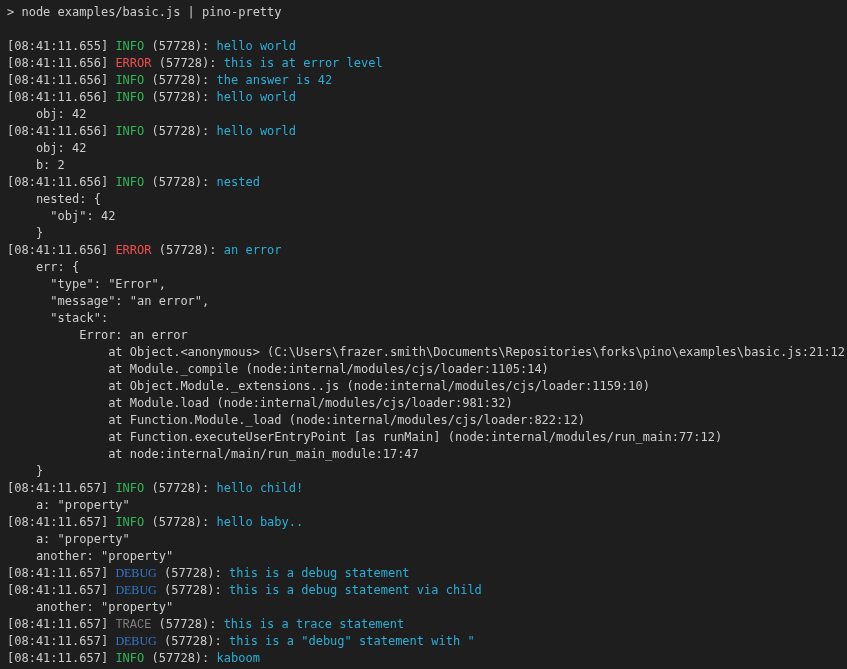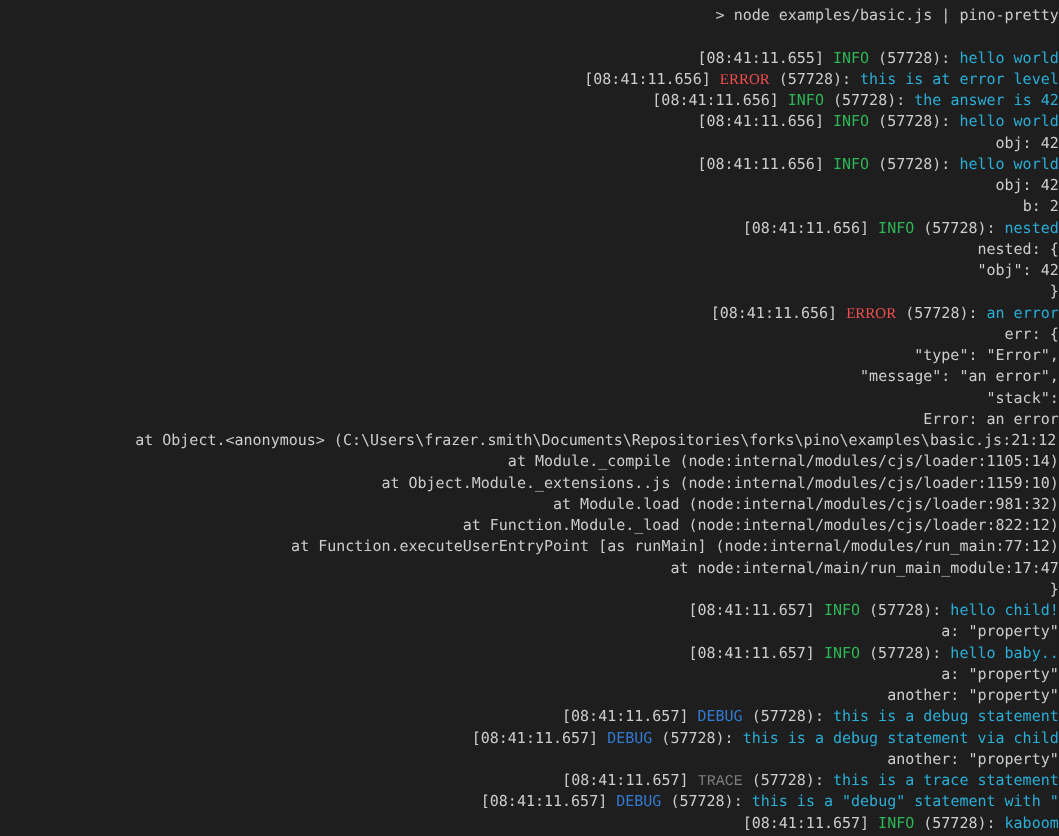--- a/index.html
+++ b/index.html
@@ -22,24 +22,24 @@
   .terminal {
     width: 847px;
     height: 669px;
     padding: 4px 0 0 7px;
     font-family: "DejaVu Sans Mono", "Liberation Mono", monospace;
     font-size: 12px;
     line-height: 17px;
     color: var(--fg);
     white-space: pre;
   }
-  .line { height: 17px; white-space: pre; text-align: right; }
+  .line { height: 17px; white-space: pre; }
   .c-fg    { color: var(--fg); }
   .c-green { color: var(--green); }
-  .c-red   { color: var(--red); font-family: Liberation Serif, serif; }
-  .c-blue  { color: var(--blue); }
+  .c-red   { color: var(--red); }
+  .c-blue  { color: var(--blue); font-family: Liberation Serif, serif; }
   .c-cyan  { color: var(--cyan); }
   .c-gray  { color: var(--gray); font-family: Liberation Mono, monospace; }
 </style>
 </head>
 <body>
 
 <div class="terminal"><div class="line"><span class="c-fg">&gt; node examples/basic.js | pino-pretty</span></div><div class="line"></div><div class="line"><span class="c-fg">[08:41:11.655] </span><span class="c-green">INFO</span><span class="c-fg"> (57728): </span><span class="c-cyan">hello world</span></div><div class="line"><span class="c-fg">[08:41:11.656] </span><span class="c-red">ERROR</span><span class="c-fg"> (57728): </span><span class="c-cyan">this is at error level</span></div><div class="line"><span class="c-fg">[08:41:11.656] </span><span class="c-green">INFO</span><span class="c-fg"> (57728): </span><span class="c-cyan">the answer is 42</span></div><div class="line"><span class="c-fg">[08:41:11.656] </span><span class="c-green">INFO</span><span class="c-fg"> (57728): </span><span class="c-cyan">hello world</span></div><div class="line"><span class="c-fg">    obj: 42</span></div><div class="line"><span class="c-fg">[08:41:11.656] </span><span class="c-green">INFO</span><span class="c-fg"> (57728): </span><span class="c-cyan">hello world</span></div><div class="line"><span class="c-fg">    obj: 42</span></div><div class="line"><span class="c-fg">    b: 2</span></div><div class="line"><span class="c-fg">[08:41:11.656] </span><span class="c-green">INFO</span><span class="c-fg"> (57728): </span><span class="c-cyan">nested</span></div><div class="line"><span class="c-fg">    nested: {</span></div><div class="line"><span class="c-fg">      "obj": 42</span></div><div class="line"><span class="c-fg">    }</span></div><div class="line"><span class="c-fg">[08:41:11.656] </span><span class="c-red">ERROR</span><span class="c-fg"> (57728): </span><span class="c-cyan">an error</span></div><div class="line"><span class="c-fg">    err: {</span></div><div class="line"><span class="c-fg">      "type": "Error",</span></div><div class="line"><span class="c-fg">      "message": "an error",</span></div><div class="line"><span class="c-fg">      "stack":</span></div><div class="line"><span class="c-fg">          Error: an error</span></div><div class="line"><span class="c-fg">              at Object.&lt;anonymous&gt; (C:\Users\frazer.smith\Documents\Repositories\forks\pino\examples\basic.js:21:12)</span></div><div class="line"><span class="c-fg">              at Module._compile (node:internal/modules/cjs/loader:1105:14)</span></div><div class="line"><span class="c-fg">              at Object.Module._extensions..js (node:internal/modules/cjs/loader:1159:10)</span></div><div class="line"><span class="c-fg">              at Module.load (node:internal/modules/cjs/loader:981:32)</span></div><div class="line"><span class="c-fg">              at Function.Module._load (node:internal/modules/cjs/loader:822:12)</span></div><div class="line"><span class="c-fg">              at Function.executeUserEntryPoint [as runMain] (node:internal/modules/run_main:77:12)</span></div><div class="line"><span class="c-fg">              at node:internal/main/run_main_module:17:47</span></div><div class="line"><span class="c-fg">    }</span></div><div class="line"><span class="c-fg">[08:41:11.657] </span><span class="c-green">INFO</span><span class="c-fg"> (57728): </span><span class="c-cyan">hello child!</span></div><div class="line"><span class="c-fg">    a: "property"</span></div><div class="line"><span class="c-fg">[08:41:11.657] </span><span class="c-green">INFO</span><span class="c-fg"> (57728): </span><span class="c-cyan">hello baby..</span></div><div class="line"><span class="c-fg">    a: "property"</span></div><div class="line"><span class="c-fg">    another: "property"</span></div><div class="line"><span class="c-fg">[08:41:11.657] </span><span class="c-blue">DEBUG</span><span class="c-fg"> (57728): </span><span class="c-cyan">this is a debug statement</span></div><div class="line"><span class="c-fg">[08:41:11.657] </span><span class="c-blue">DEBUG</span><span class="c-fg"> (57728): </span><span class="c-cyan">this is a debug statement via child</span></div><div class="line"><span class="c-fg">    another: "property"</span></div><div class="line"><span class="c-fg">[08:41:11.657] </span><span class="c-gray">TRACE</span><span class="c-fg"> (57728): </span><span class="c-cyan">this is a trace statement</span></div><div class="line"><span class="c-fg">[08:41:11.657] </span><span class="c-blue">DEBUG</span><span class="c-fg"> (57728): </span><span class="c-cyan">this is a "debug" statement with "</span></div><div class="line"><span class="c-fg">[08:41:11.657] </span><span class="c-green">INFO</span><span class="c-fg"> (57728): </span><span class="c-cyan">kaboom</span></div></div>
 
 </body></html>

